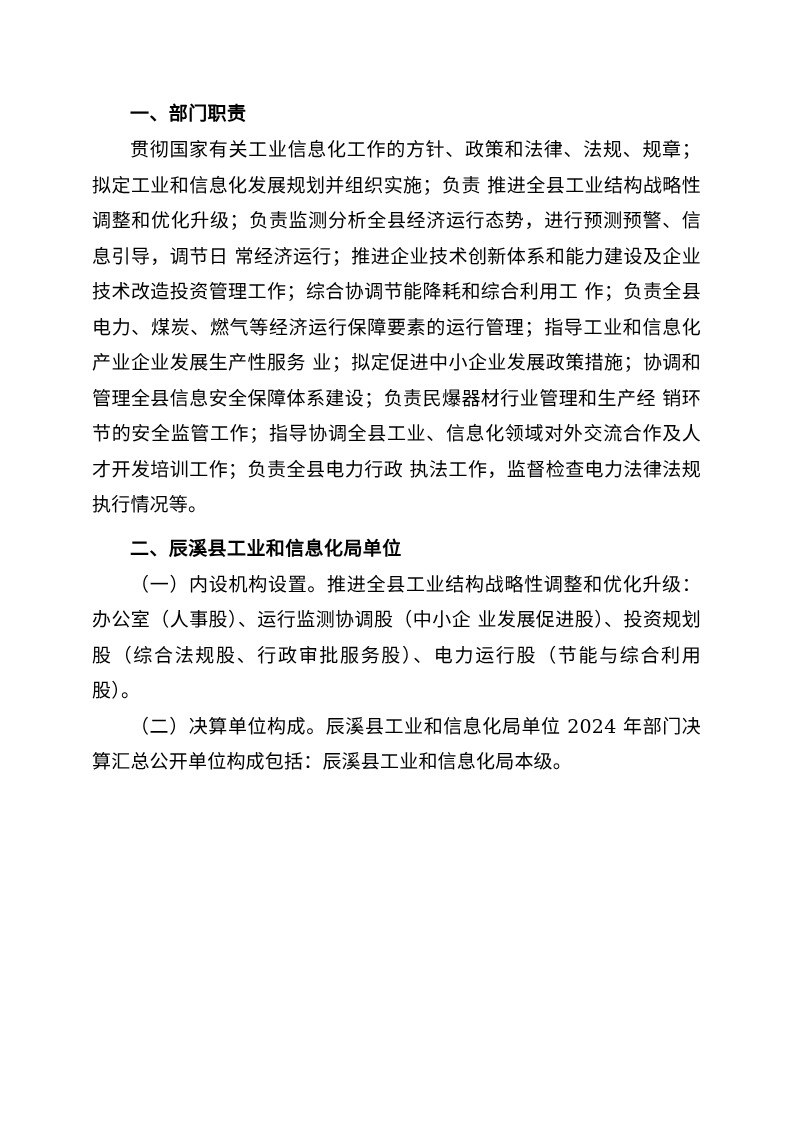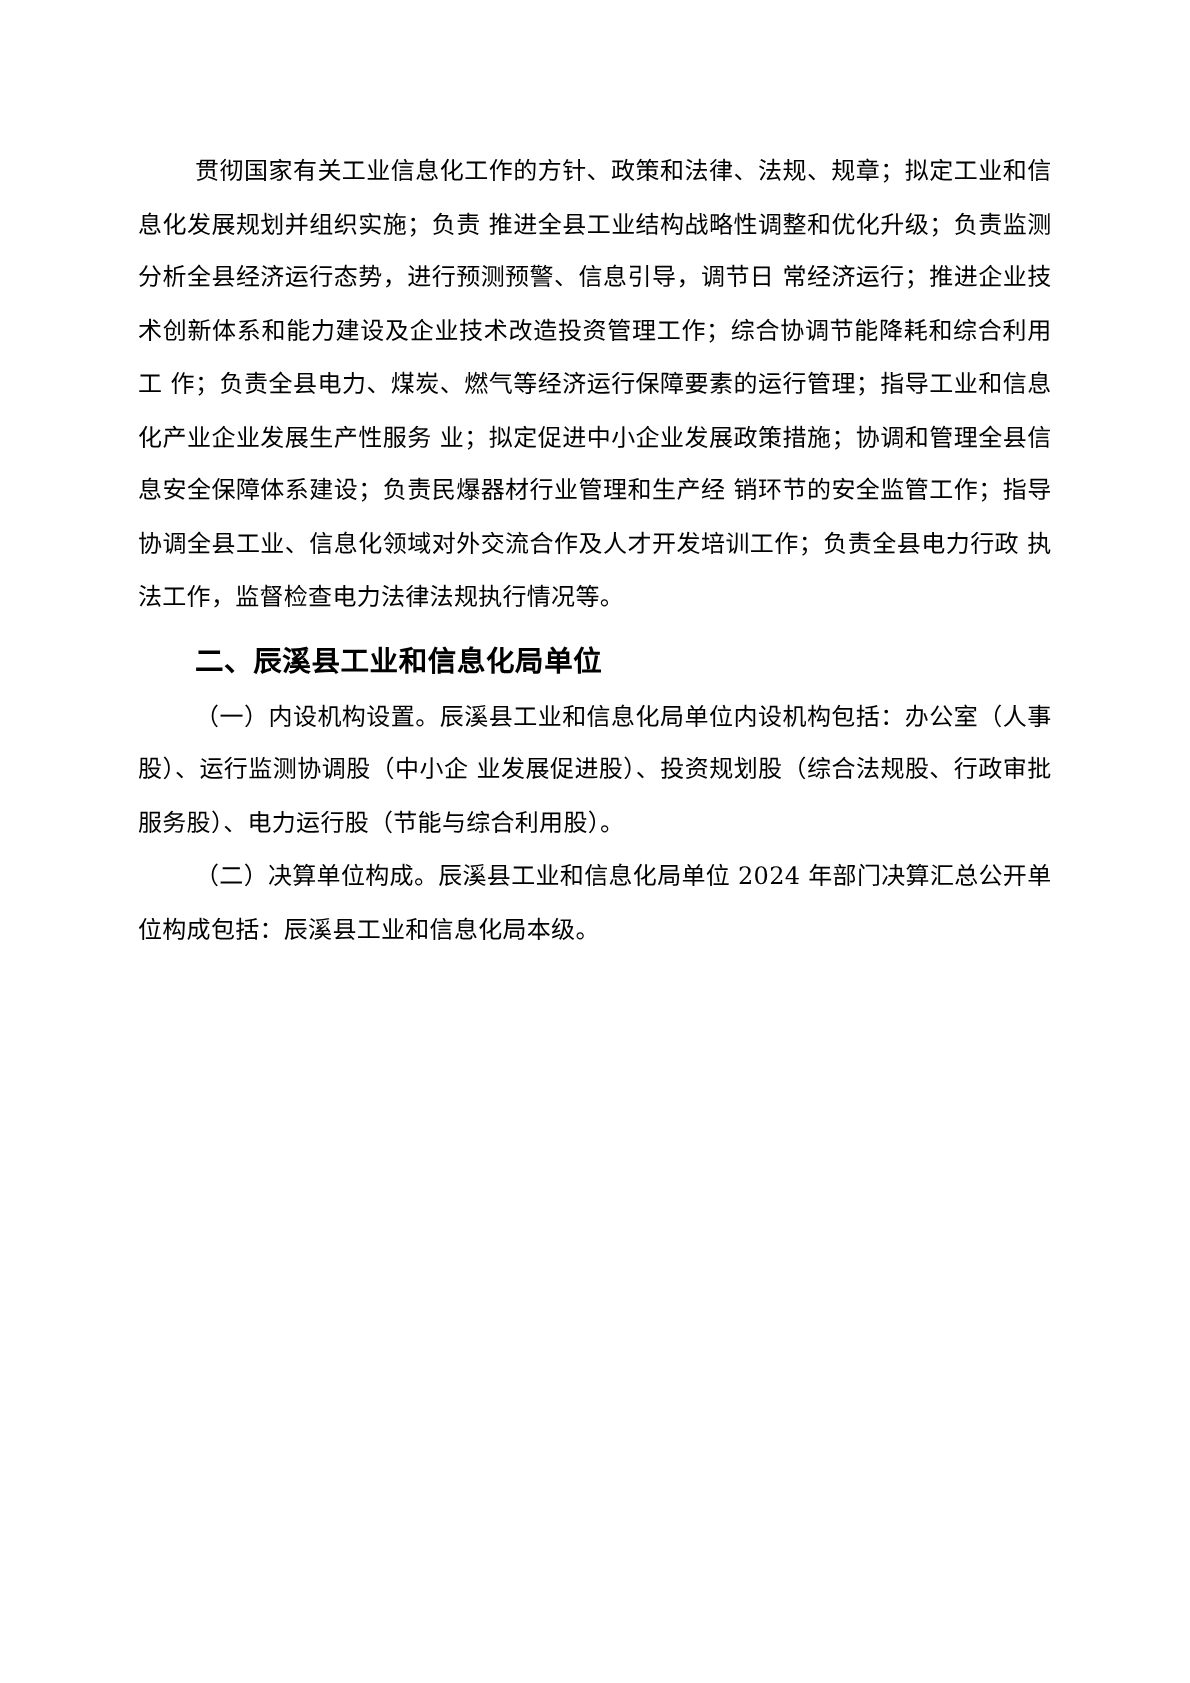--- a/index.html
+++ b/index.html
@@ -33,39 +33,40 @@
     margin: 0 0 2px 0;
     padding: 0;
     text-indent: 38px;
     letter-spacing: 0.4px;
     font-family: "DejaVu Sans", "Liberation Sans", sans-serif;
   }
   h2.section-heading.second {
     margin-top: 8px;
   }
   p.para {
-    font-size: 16px;
+    font-size: 19px;
     line-height: 35.5px;
     margin: 0;
     padding: 0;
     text-indent: 38px;
     text-align: justify;
     text-justify: inter-ideograph;
     letter-spacing: 0.2px;
   }
 </style>
 </head>
 <body>
 
 <div class="page">
   <div class="doc-body">
 
+    <h2 class="section-heading">一、部门职责</h2>
 
     <p class="para">贯彻国家有关工业信息化工作的方针、政策和法律、法规、规章；拟定工业和信息化发展规划并组织实施；负责 推进全县工业结构战略性调整和优化升级；负责监测分析全县经济运行态势，进行预测预警、信息引导，调节日 常经济运行；推进企业技术创新体系和能力建设及企业技术改造投资管理工作；综合协调节能降耗和综合利用工 作；负责全县电力、煤炭、燃气等经济运行保障要素的运行管理；指导工业和信息化产业企业发展生产性服务 业；拟定促进中小企业发展政策措施；协调和管理全县信息安全保障体系建设；负责民爆器材行业管理和生产经 销环节的安全监管工作；指导协调全县工业、信息化领域对外交流合作及人才开发培训工作；负责全县电力行政 执法工作，监督检查电力法律法规执行情况等。</p>
 
     <h2 class="section-heading second">二、辰溪县工业和信息化局单位</h2>
 
-    <p class="para">（一）内设机构设置。辰溪县工业和信息化局单位内设机构包括：办公室（人事股）、运行监测协调股（中小企 业发展促进股）、投资规划股（综合法规股、行政审批服务股）、电力运行股（节能与综合利用股）。</p>
+    <p class="para">（一）内设机构设置。推进全县工业结构战略性调整和优化升级：办公室（人事股）、运行监测协调股（中小企 业发展促进股）、投资规划股（综合法规股、行政审批服务股）、电力运行股（节能与综合利用股）。</p>
 
     <p class="para">（二）决算单位构成。辰溪县工业和信息化局单位 2024 年部门决算汇总公开单位构成包括：辰溪县工业和信息化局本级。</p>
 
   </div>
 </div>
 
 </body></html>

